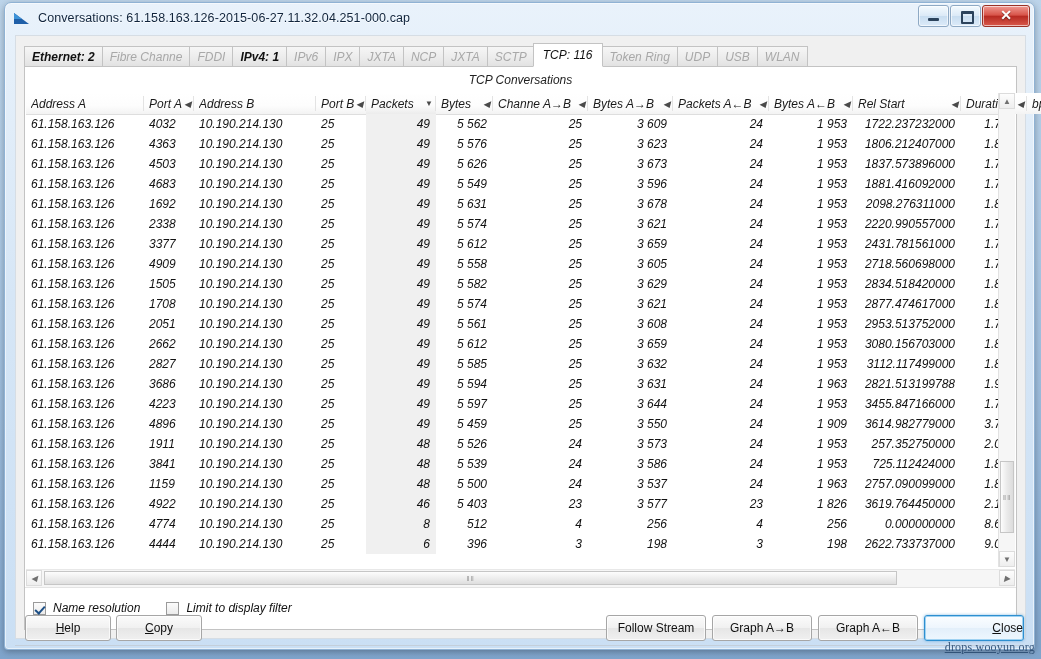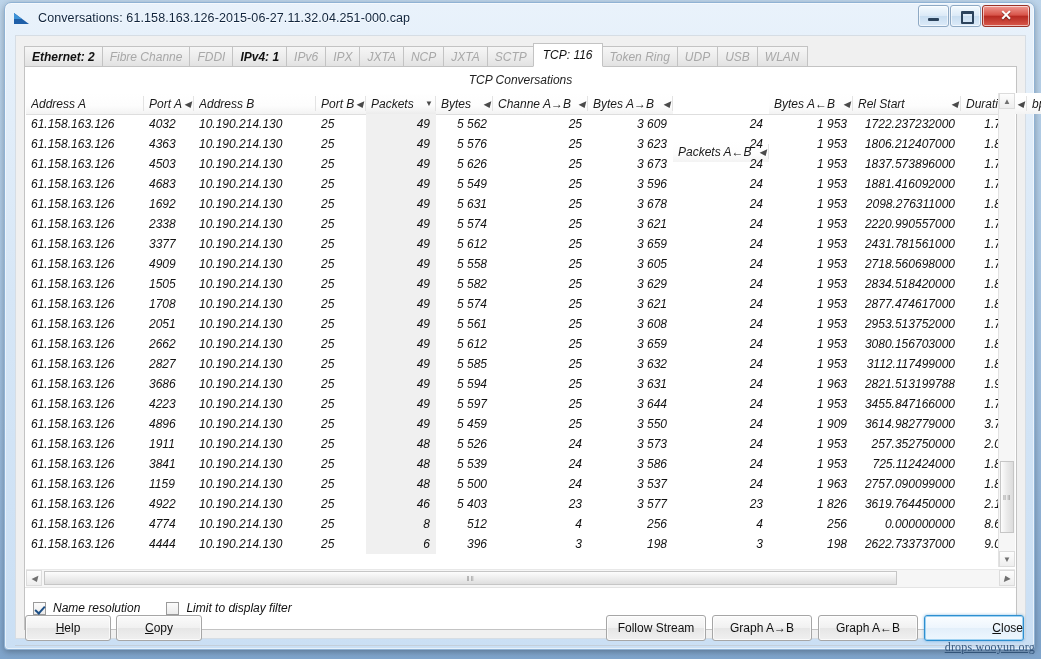--- a/index.html
+++ b/index.html
@@ -351,21 +351,21 @@
               <div class="hcell" style="width: 95px; flex: 0 0 95px;">
                 <span class="lbl">Channe A→B</span>
                 <span class="marker">◀</span>
                 <span class="hdiv"></span>
               </div>
               <div class="hcell" style="width: 85px; flex: 0 0 85px;">
                 <span class="lbl">Bytes A→B</span>
                 <span class="marker">◀</span>
                 <span class="hdiv"></span>
               </div>
-              <div class="hcell" style="width: 96px; flex: 0 0 96px; margin-top: 48px;">
+              <div class="hcell" style="width: 96px; flex: 0 0 96px;">
                 <span class="lbl">Packets A←B</span>
                 <span class="marker">◀</span>
                 <span class="hdiv"></span>
               </div>
               <div class="hcell" style="width: 84px; flex: 0 0 84px;">
                 <span class="lbl">Bytes A←B</span>
                 <span class="marker">◀</span>
                 <span class="hdiv"></span>
               </div>
               <div class="hcell" style="width: 108px; flex: 0 0 108px;">

